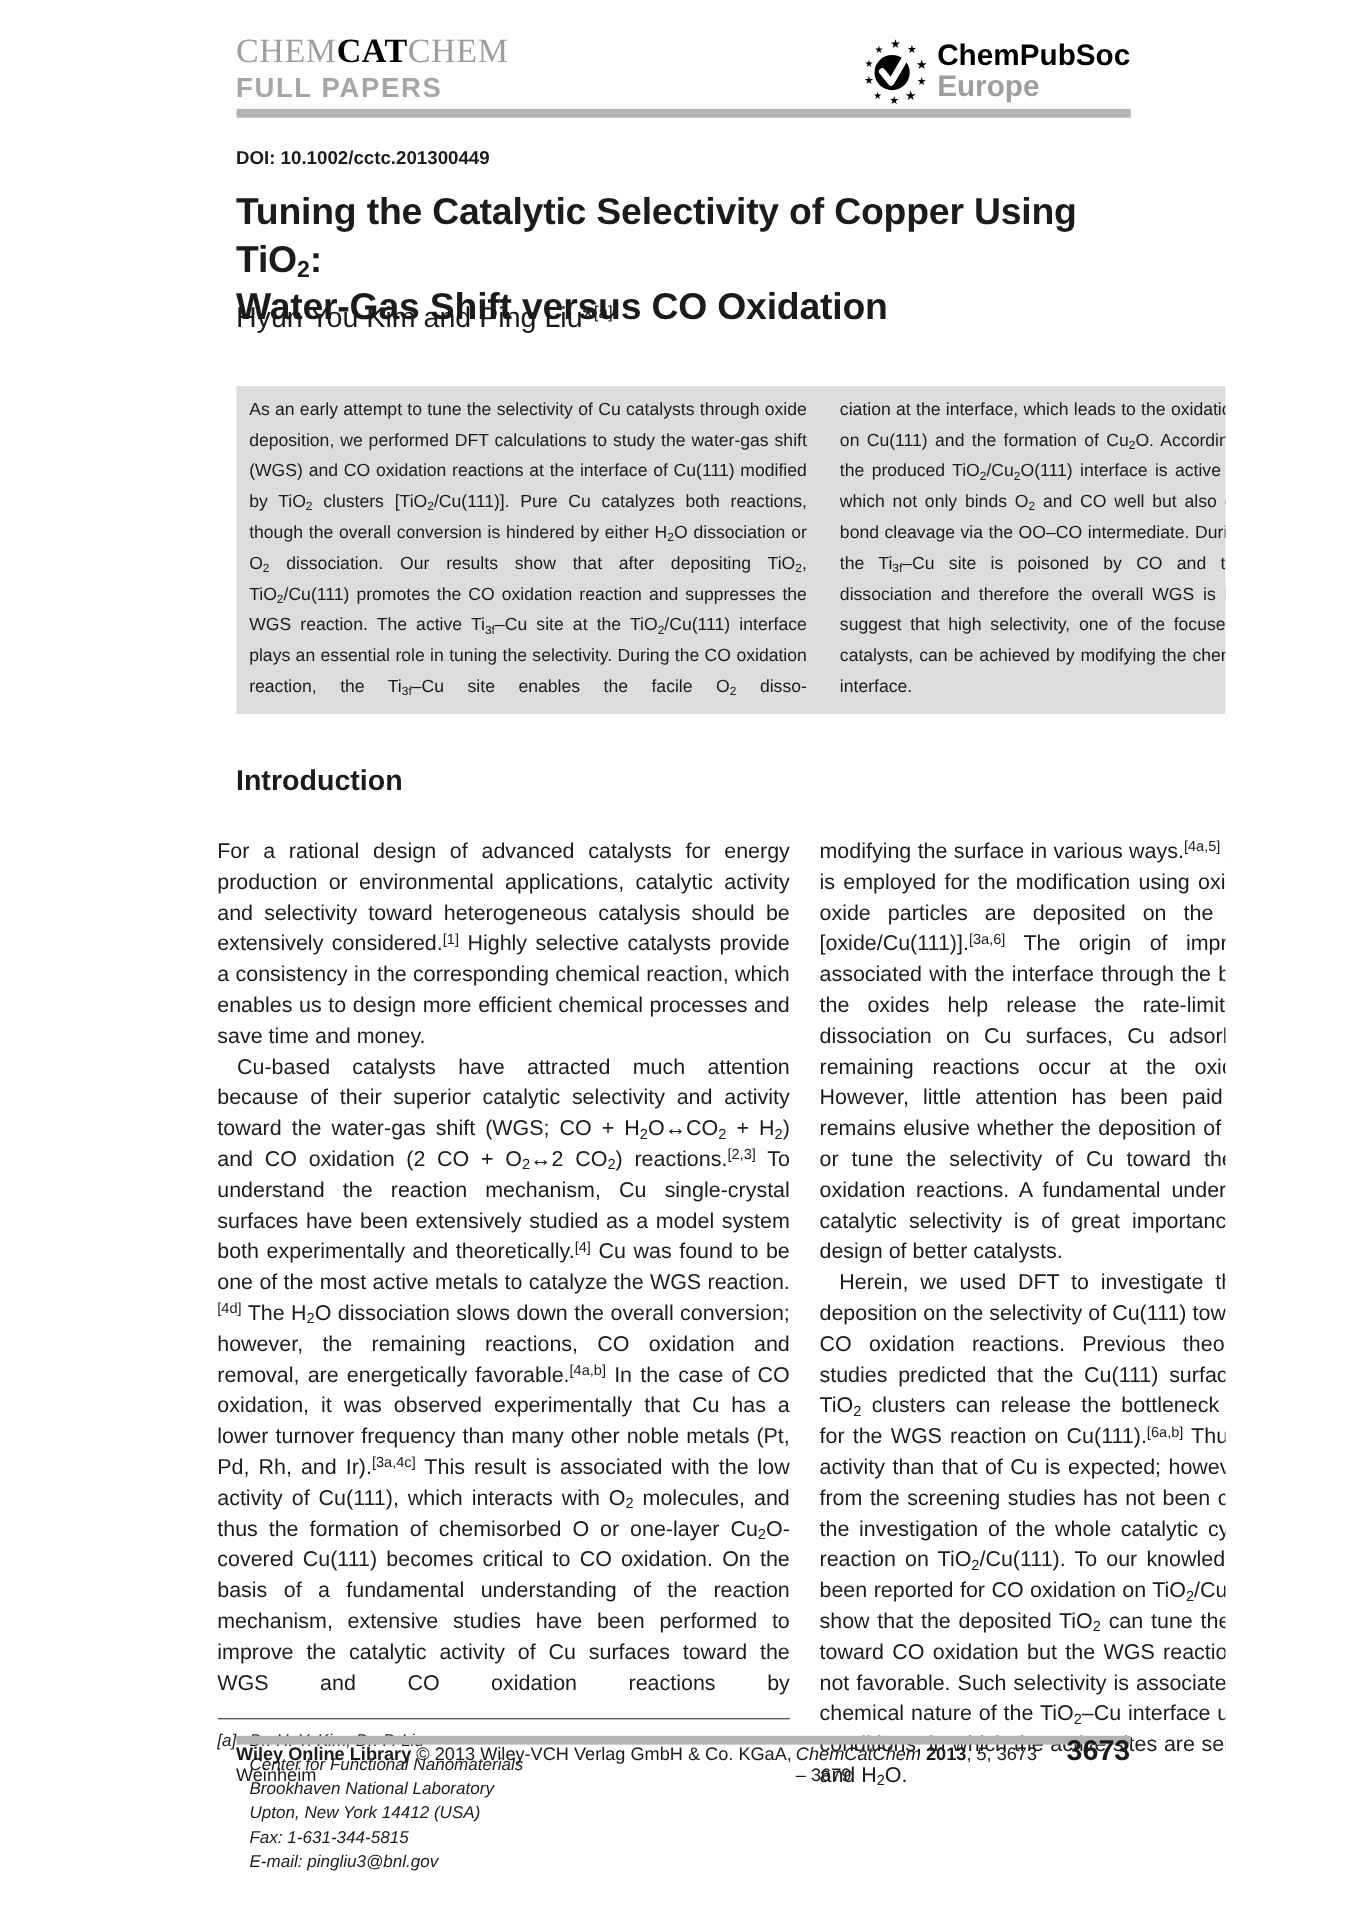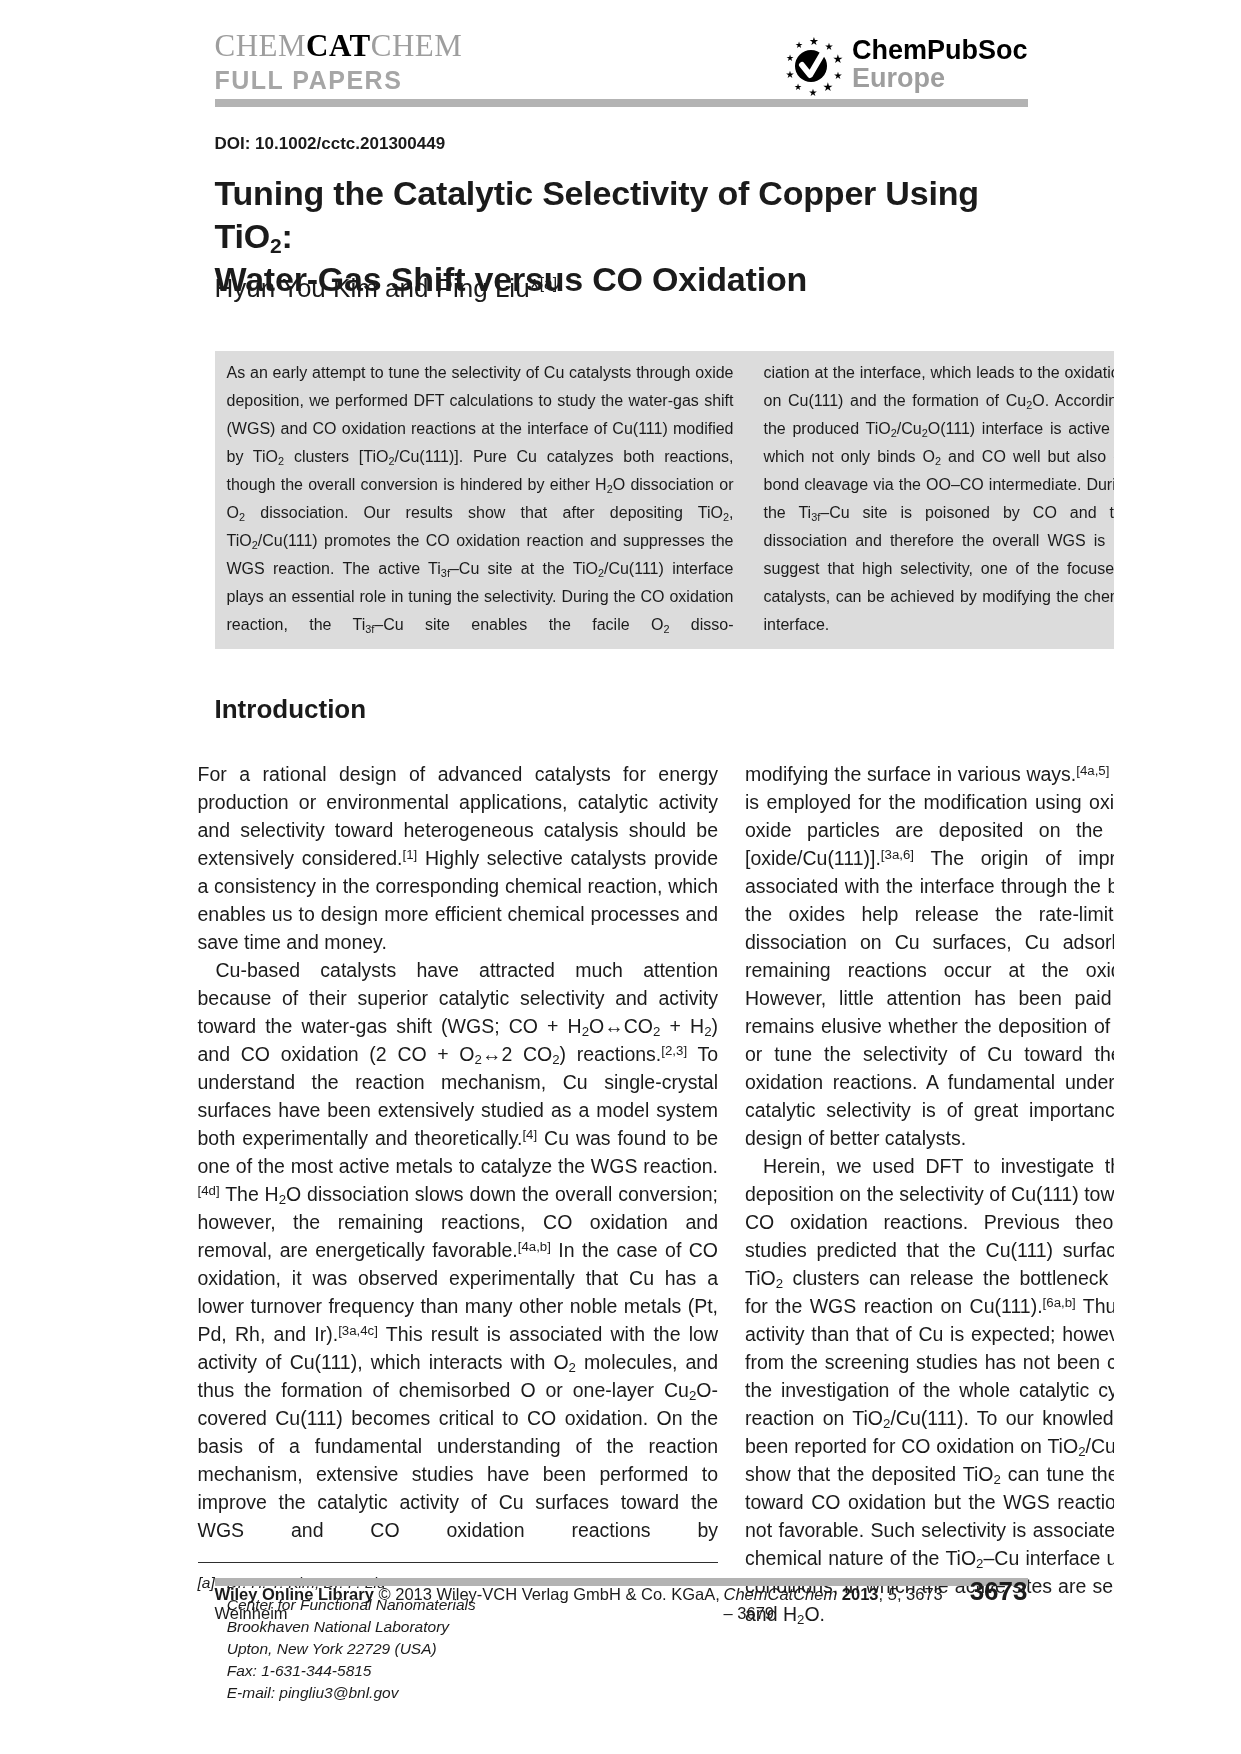--- a/index.html
+++ b/index.html
@@ -123,21 +123,21 @@
     <div class="col">
       <p class="p">For a rational design of advanced catalysts for energy production or environmental applications, catalytic activity and selectivity toward heterogeneous catalysis should be extensively considered.<sup>[1]</sup> Highly selective catalysts provide a consistency in the corresponding chemical reaction, which enables us to design more efficient chemical processes and save time and money.</p>
       <p class="p indent cont">Cu-based catalysts have attracted much attention because of their superior catalytic selectivity and activity toward the water-gas shift (WGS; CO + H<sub>2</sub>O↔CO<sub>2</sub> + H<sub>2</sub>) and CO oxidation (2 CO + O<sub>2</sub>↔2 CO<sub>2</sub>) reactions.<sup>[2,3]</sup> To understand the reaction mechanism, Cu single-crystal surfaces have been extensively studied as a model system both experimentally and theoretically.<sup>[4]</sup> Cu was found to be one of the most active metals to catalyze the WGS reaction.<sup>[4d]</sup> The H<sub>2</sub>O dissociation slows down the overall conversion; however, the remaining reactions, CO oxidation and removal, are energetically favorable.<sup>[4a,b]</sup> In the case of CO oxidation, it was observed experimentally that Cu has a lower turnover frequency than many other noble metals (Pt, Pd, Rh, and Ir).<sup>[3a,4c]</sup> This result is associated with the low activity of Cu(111), which interacts with O<sub>2</sub> molecules, and thus the formation of chemisorbed O or one-layer Cu<sub>2</sub>O-covered Cu(111) becomes critical to CO oxidation. On the basis of a fundamental understanding of the reaction mechanism, extensive studies have been performed to improve the catalytic activity of Cu surfaces toward the WGS and CO oxidation reactions by</p>
       <div class="footnote">
         <div class="fn-row">
           <span class="fn-marker">[a]</span>
           <div class="fn-lines">
             <div>Dr. H. Y. Kim, Dr. P. Liu</div>
             <div>Center for Functional Nanomaterials</div>
             <div>Brookhaven National Laboratory</div>
-            <div>Upton, New York 22729 (USA)</div>
+            <div>Upton, New York 14412 (USA)</div>
             <div>Fax: 1-631-344-5815</div>
             <div>E-mail: pingliu3@bnl.gov</div>
           </div>
         </div>
       </div>
     </div>
     <div class="col">
       <p class="p">modifying the surface in various ways.<sup>[4a,5]</sup> An inverse model is employed for the modification using oxides, in which the oxide particles are deposited on the Cu(111) surface [oxide/Cu(111)].<sup>[3a,6]</sup> The origin of improved activity is associated with the interface through the bifunctional effect: the oxides help release the rate-limiting H<sub>2</sub>O or O<sub>2</sub> dissociation on Cu surfaces, Cu adsorbs CO, and the remaining reactions occur at the oxide–Cu interface. However, little attention has been paid to selectivity. It remains elusive whether the deposition of oxides can affect or tune the selectivity of Cu toward the WGS and CO oxidation reactions. A fundamental understanding of such catalytic selectivity is of great importance to the rational design of better catalysts.</p>
       <p class="p indent">Herein, we used DFT to investigate the effect of TiO<sub>2</sub> deposition on the selectivity of Cu(111) toward the WGS and CO oxidation reactions. Previous theoretical screening studies predicted that the Cu(111) surface deposited with TiO<sub>2</sub> clusters can release the bottleneck H<sub>2</sub>O dissociation for the WGS reaction on Cu(111).<sup>[6a,b]</sup> Thus, a higher WGS activity than that of Cu is expected; however, the prediction from the screening studies has not been confirmed through the investigation of the whole catalytic cycle for the WGS reaction on TiO<sub>2</sub>/Cu(111). To our knowledge, no study has been reported for CO oxidation on TiO<sub>2</sub>/Cu(111). Our results show that the deposited TiO<sub>2</sub> can tune the selectivity of Cu toward CO oxidation but the WGS reaction is energetically not favorable. Such selectivity is associated with the unique chemical nature of the TiO<sub>2</sub>–Cu interface under the reaction conditions, in which the active sites are selective to O<sub>2</sub>, CO, and H<sub>2</sub>O.</p>
     </div>

